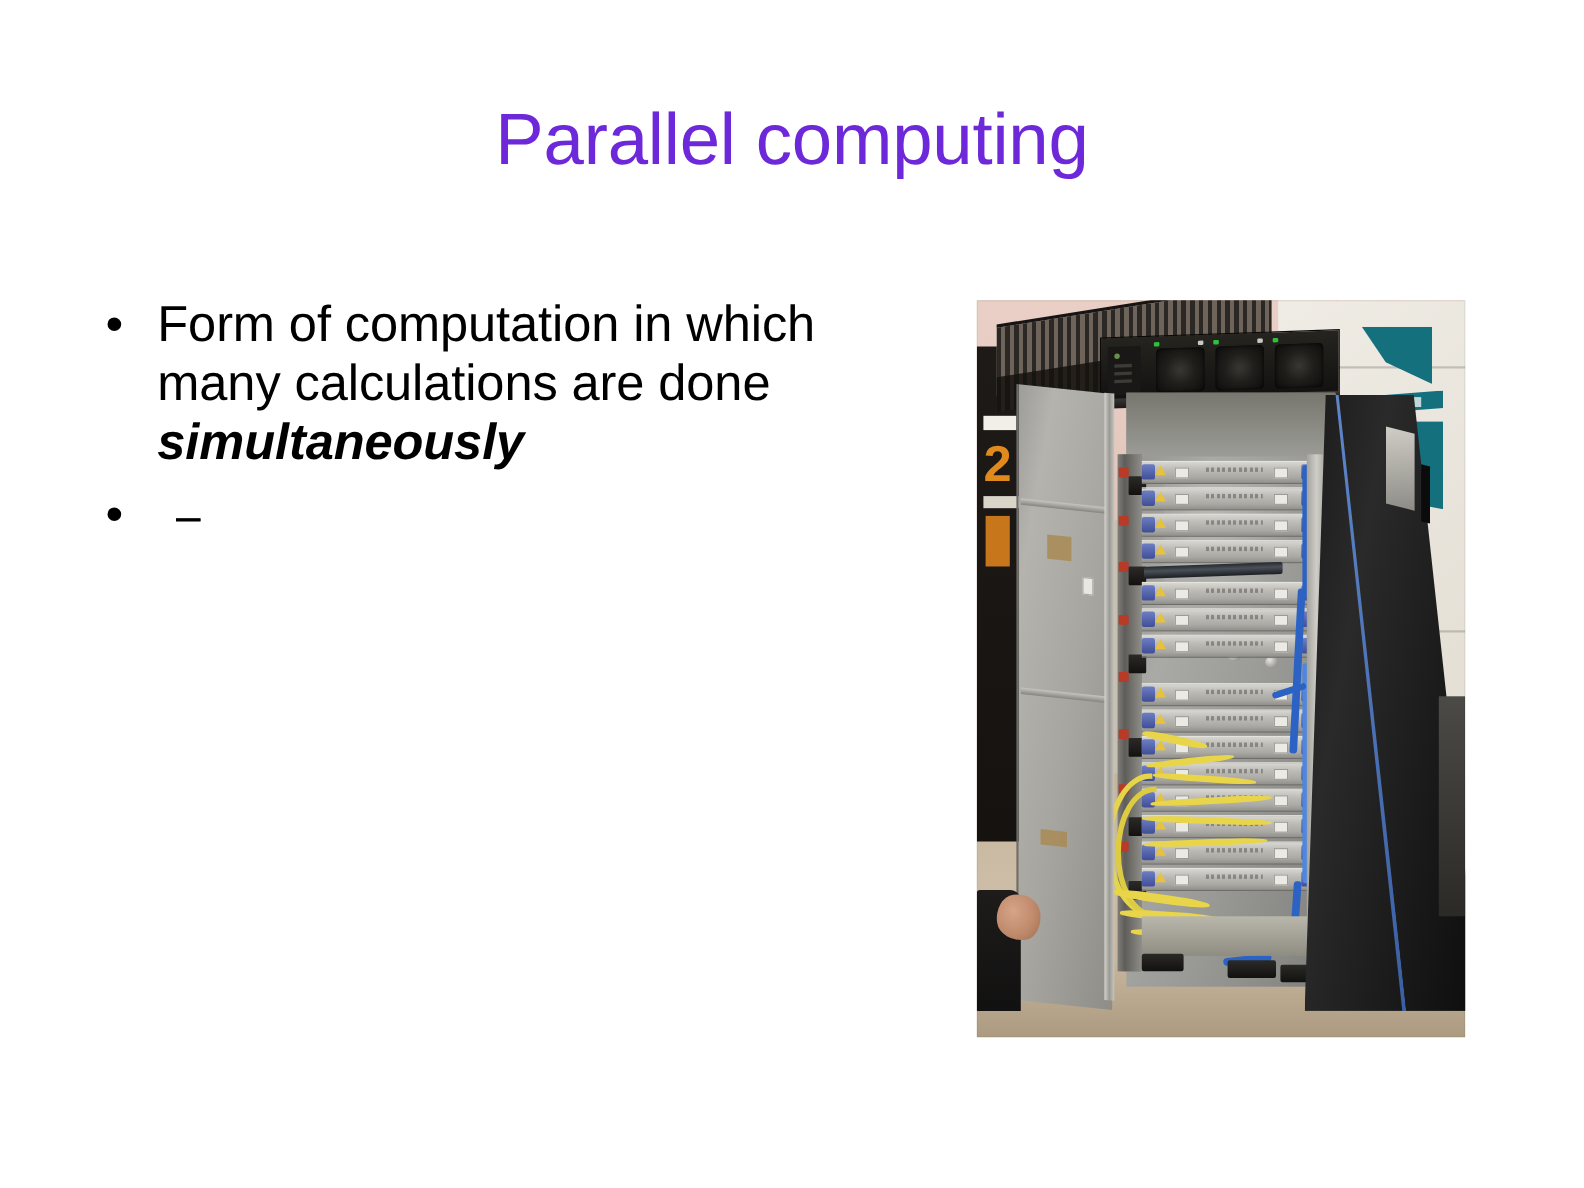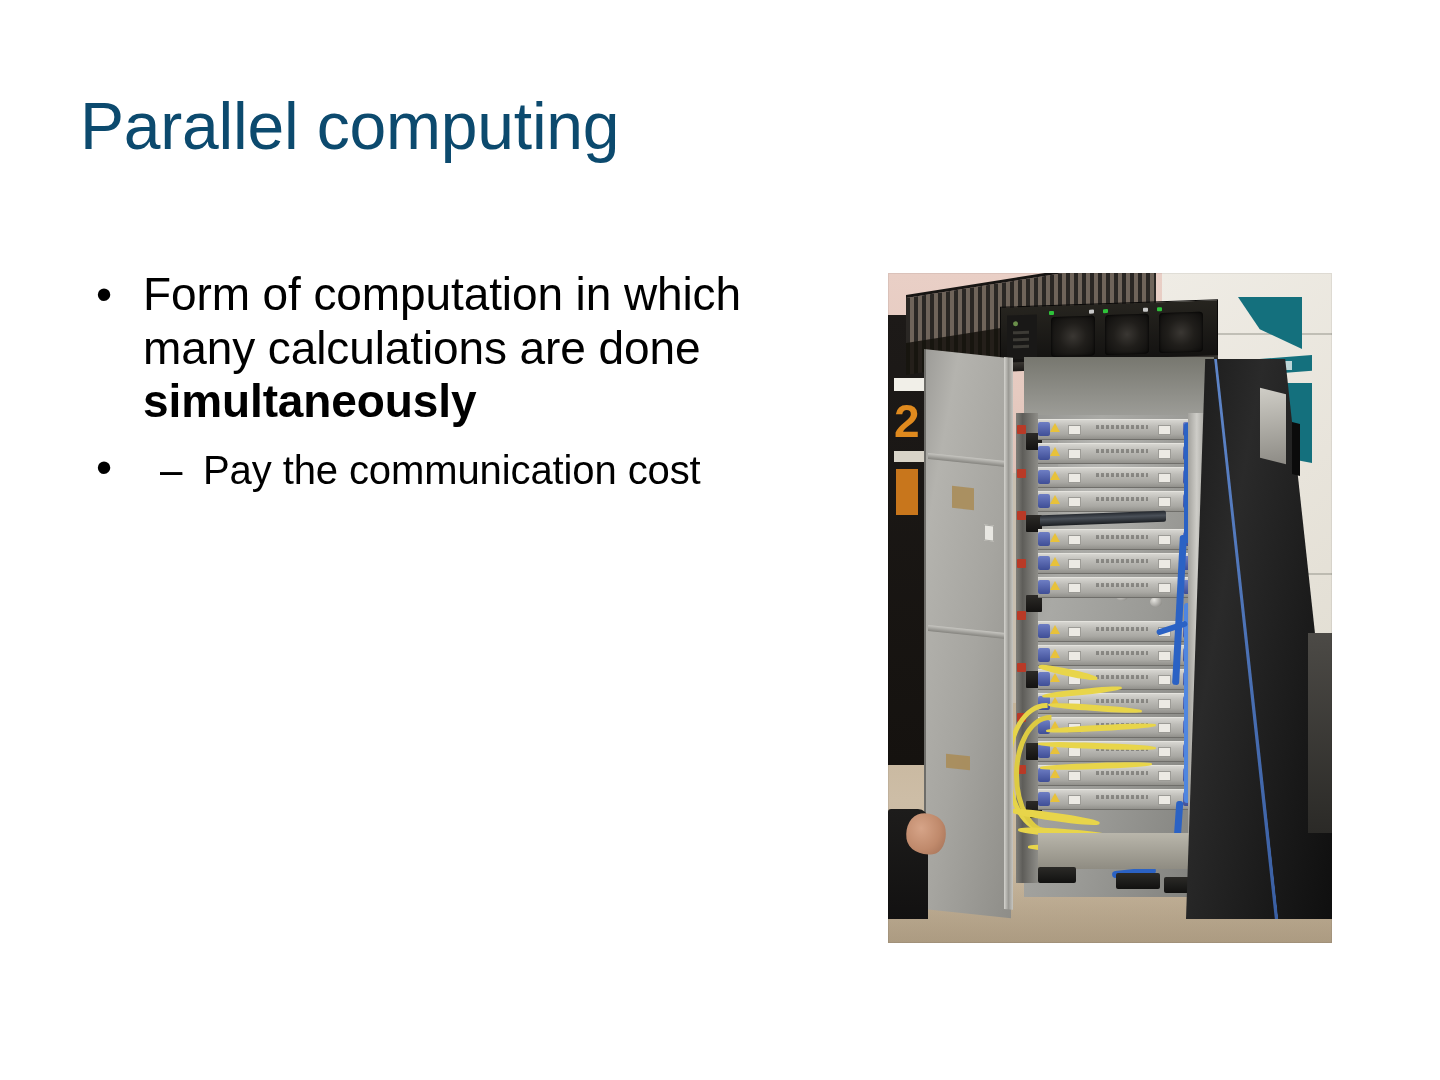--- a/index.html
+++ b/index.html
@@ -24,26 +24,26 @@
     height: 1080px;
     background: #ffffff;
   }
 
   
   .slide-title {
     position: absolute;
     left: 80px;
     top: 92px;
     width: 1280px;
-    text-align: left;
+    text-align: center;
     font-size: 66px;
     line-height: 1.06;
     font-weight: 400;
     letter-spacing: -0.2px;
-    color: #0c4a6e;
+    color: #6d28d9;
     white-space: nowrap;
   }
 
   
   .body-col {
     position: absolute;
     left: 88px;
     top: 268px;
     width: 730px;
   }
@@ -59,20 +59,21 @@
   }
   .bullet-l1 .marker {
     position: absolute;
     left: 8px;
     top: 0;
     font-size: 46px;
     line-height: 1.165;
   }
   .bullet-l1 b, .bullet-l1 .bold {
     font-weight: 700;
+    font-style: italic;
   }
 
   .sub-list {
     margin-top: 18px;
   }
   .bullet-l2 {
     position: relative;
     padding-left: 115px;
     font-size: 40px;
     line-height: 1.17;
@@ -391,21 +392,21 @@
 
     <div class="bullet-l1">
       <span class="marker">•</span>
     </div>
 
     <div class="sub-list">
       <div class="bullet-l2">
         <span class="marker">–</span>
       </div>
       <div class="bullet-l2">
-        <span class="marker">–</span><span>Pay the communication cost</span>
+        <span class="marker">–</span>
       </div>
     </div>
 
   </div>
 
   <div class="photo" title="Open supercomputer rack with server blades, fiber optic cables and cooling fans">
 
     <div class="wall-upper"></div>
     <div class="wall-seam-v"></div>
     <div class="wall-seam-v2"></div>

